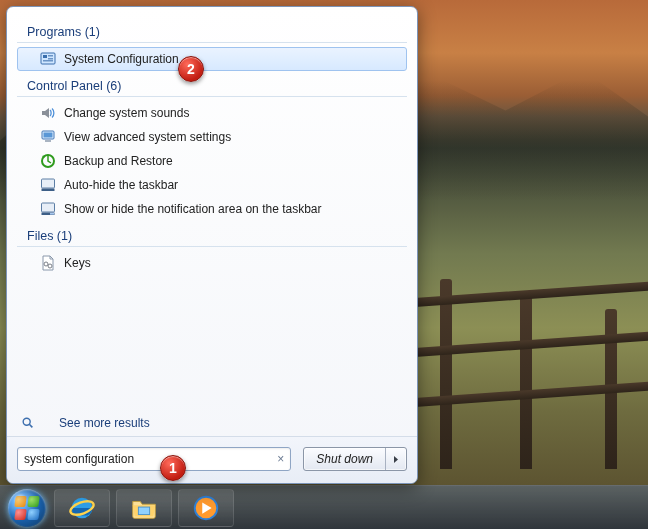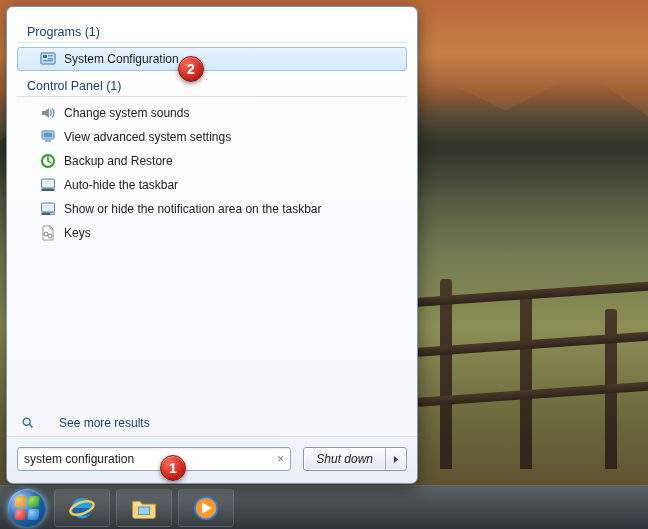--- a/index.html
+++ b/index.html
@@ -156,21 +156,21 @@
             <rect x="1" y="2" width="14" height="11" rx="1" fill="#cfe6ff" stroke="#3a6fad"></rect>
             <rect x="3" y="4" width="4" height="3" fill="#3a6fad"></rect>
             <rect x="8" y="4" width="5" height="1.5" fill="#6a94c6"></rect>
             <rect x="8" y="7" width="5" height="1.5" fill="#6a94c6"></rect>
             <rect x="3" y="9" width="10" height="1.5" fill="#6a94c6"></rect>
           </svg>
       </span>
       <span>System Configuration</span>
     </div>
 
-    <div class="group-header">Control Panel (1)</div>
+    <div class="group-header">Control Panel (6)</div>
 
     <div class="result-item">
       <span class="icon16">
         <svg viewBox="0 0 16 16">
             <path d="M2 6h3l4-3v10l-4-3H2z" fill="#8a9099"></path>
             <path d="M10 5c1.5 1 1.5 5 0 6" fill="none" stroke="#4f90d8" stroke-width="1.3"></path>
             <path d="M12 3.5c2.5 2 2.5 7 0 9" fill="none" stroke="#4f90d8" stroke-width="1.3"></path>
           </svg>
       </span>
       <span>Change system sounds</span>
@@ -208,20 +208,21 @@
       <span class="icon16">
         <svg viewBox="0 0 16 16">
             <rect x="1.5" y="2" width="13" height="9" rx="1" fill="#e7eef7" stroke="#5c7ea5"></rect>
             <rect x="1.5" y="11.5" width="13" height="2.5" fill="#3d5f87"></rect>
             <rect x="10" y="11.8" width="4" height="1.8" fill="#a8c8ef"></rect>
           </svg>
       </span>
       <span>Show or hide the notification area on the taskbar</span>
     </div>
 
+    <div class="group-header">Files (1)</div>
     <div class="result-item">
       <span class="icon16">
         <svg viewBox="0 0 16 16">
             <path d="M3 1h7l3 3v11H3z" fill="#fff" stroke="#8a98ab"></path>
             <path d="M10 1v3h3" fill="none" stroke="#8a98ab"></path>
             <circle cx="6" cy="9" r="2" fill="none" stroke="#7a7f88"></circle>
             <circle cx="10" cy="11" r="2" fill="none" stroke="#7a7f88"></circle>
           </svg>
       </span>
       <span>Keys</span>

